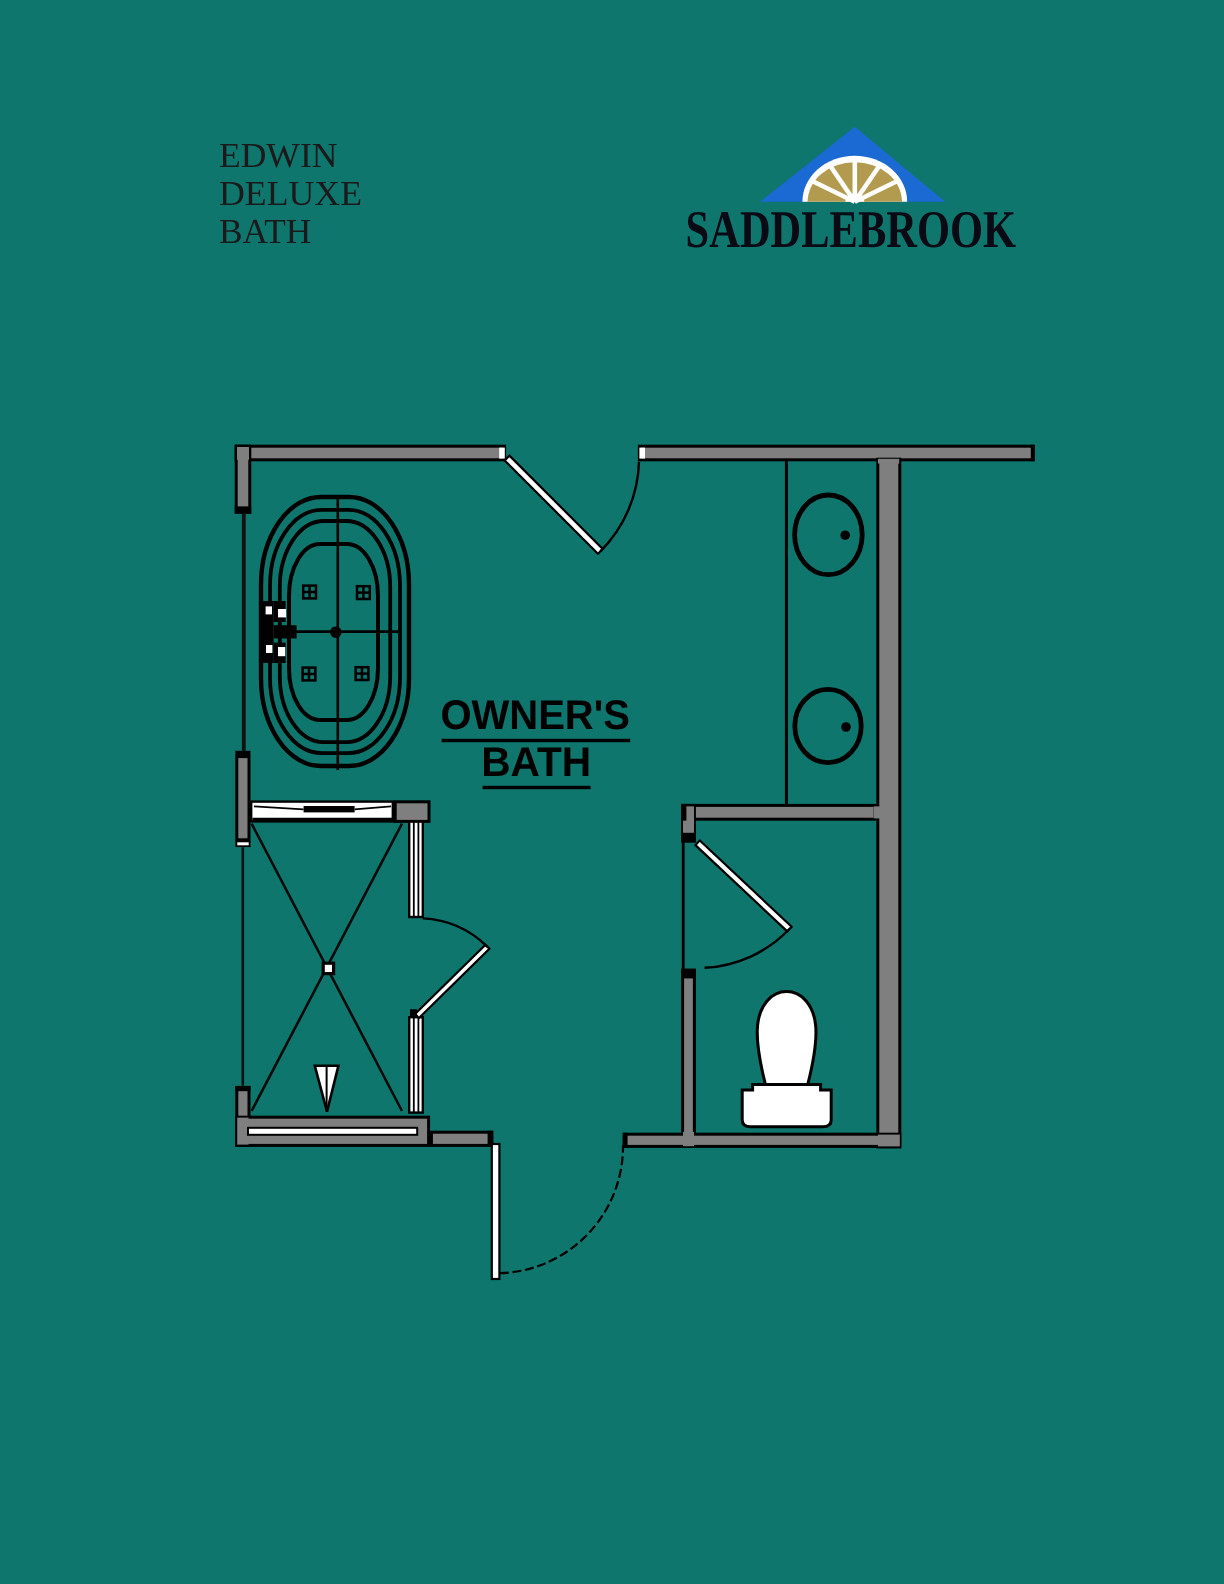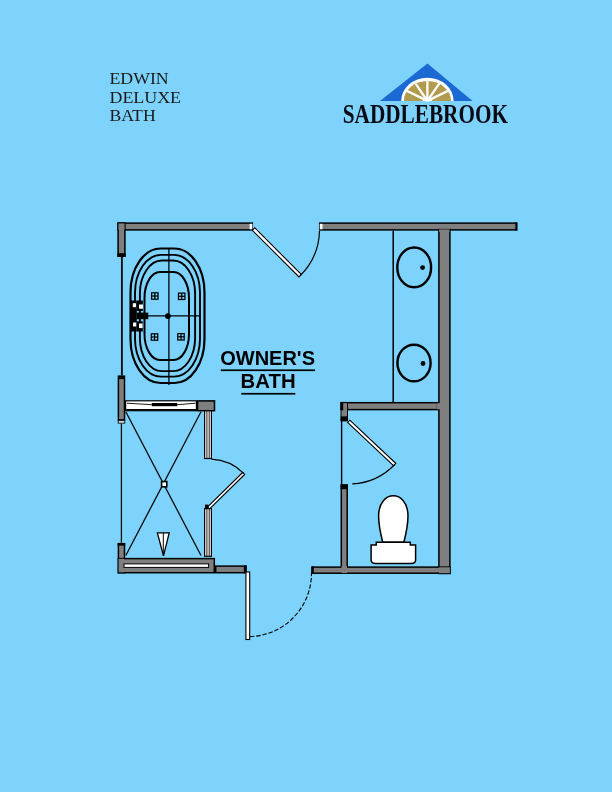--- a/index.html
+++ b/index.html
@@ -1,16 +1,16 @@
 <!DOCTYPE html>
 <html><head>
 <meta charset="utf-8">
 <style>
   html,body{margin:0;padding:0;background:#ffffff;}
-  #page{position:relative;width:612px;height:792px;background:#7dd3fc;overflow:hidden;text-align:center;}
+  #page{position:relative;width:612px;height:792px;background:#0f766e;overflow:hidden;text-align:center;}
   
 </style>
 </head>
 <body>
 <div id="page">
 <svg width="612" height="792" viewBox="0 0 612 792">
 <defs></defs>
 
 <g>
 <text x="109.5" y="83.6" style="font-family:'Liberation Serif',serif" font-size="17.6" fill="#1a1a1a" textLength="59.2" lengthAdjust="spacingAndGlyphs">EDWIN</text>

